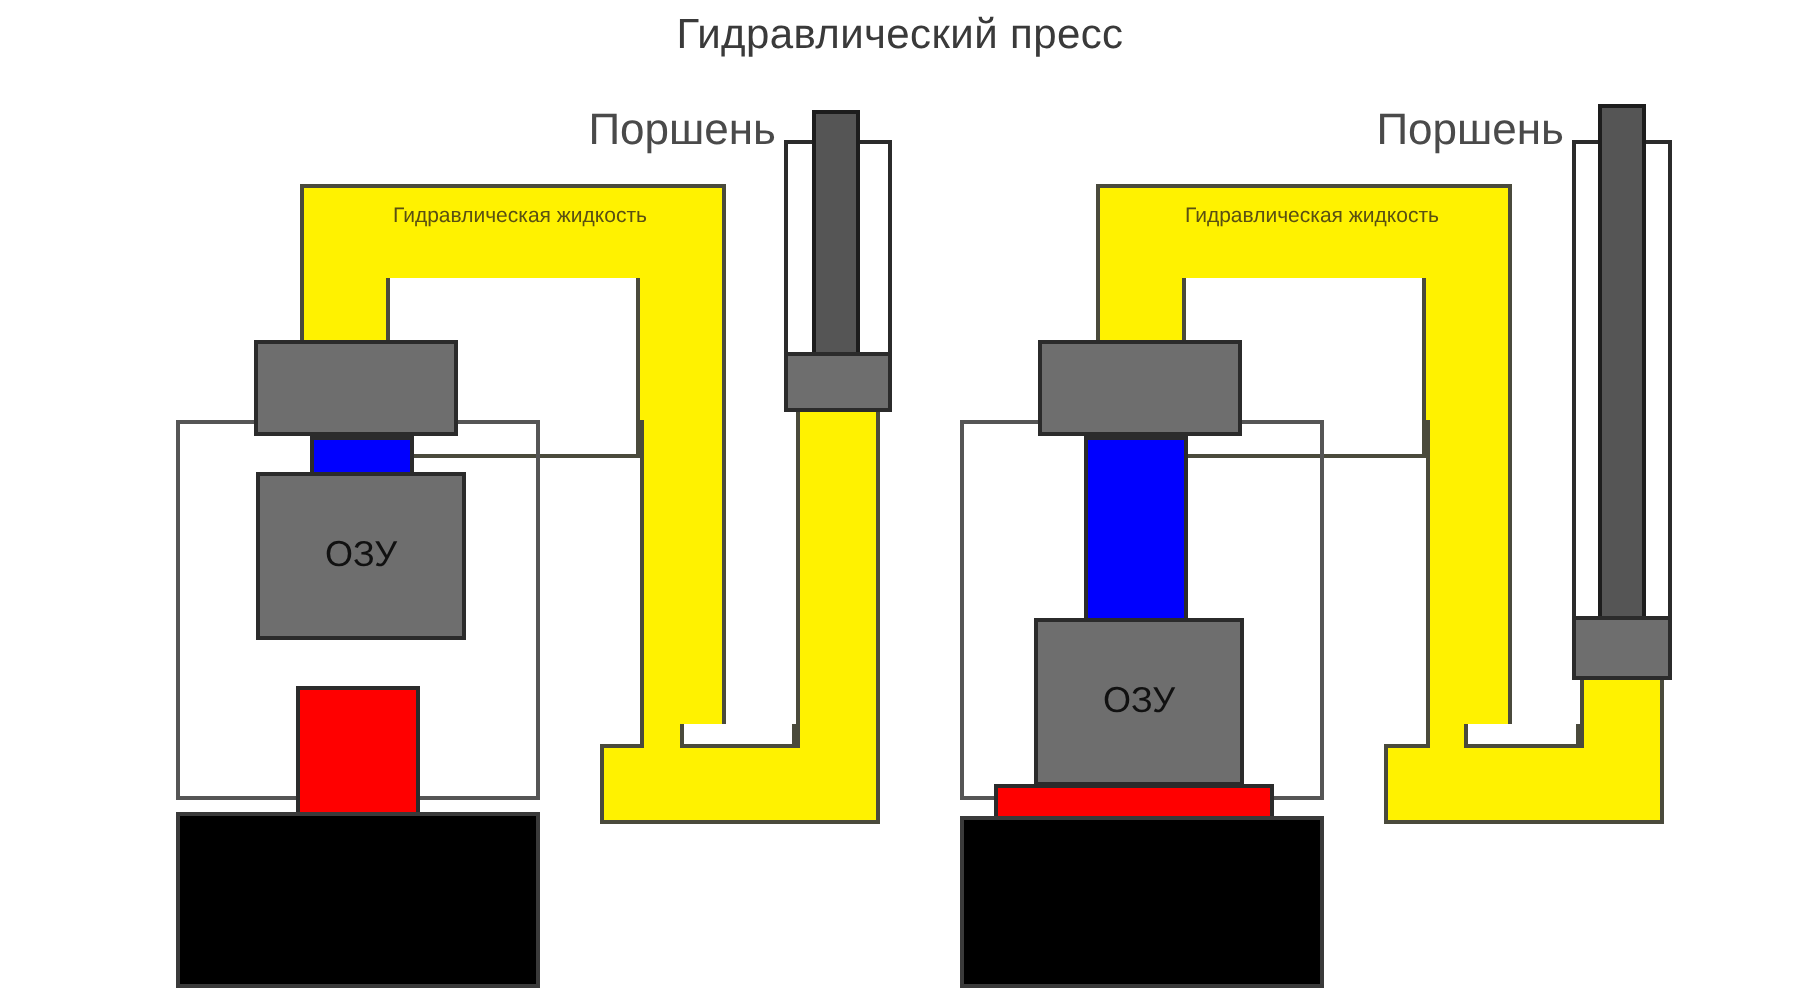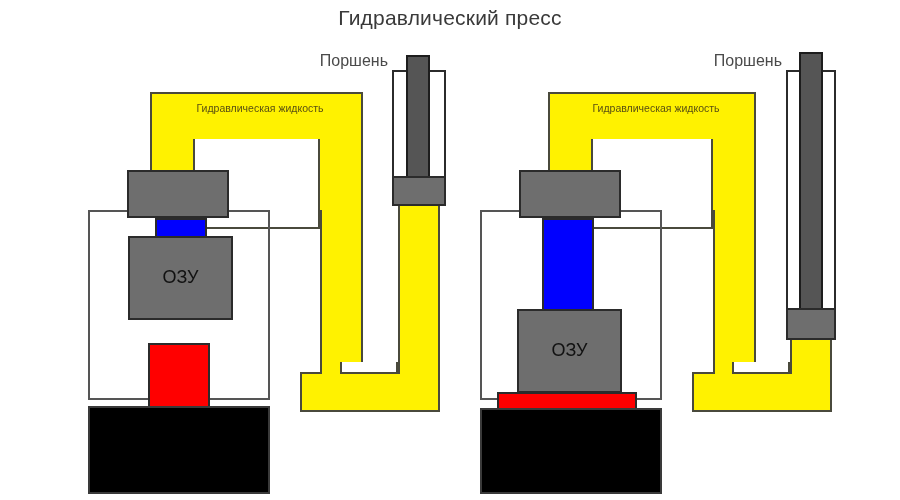--- a/index.html
+++ b/index.html
@@ -28,21 +28,21 @@
     width: 900px;
     text-align: center;
     font-size: 21px;
     color: #3a3a3a;
     letter-spacing: 0.2px;
     white-space: nowrap;
   }
 
   
   .piston-label {
-    font-size: 16px;
+    font-size: 22px;
     color: #4a4a4a;
     white-space: nowrap;
     text-align: right;
   }
   .fluid-label {
     font-size: 10.5px;
     color: #5a5012;
     white-space: nowrap;
     text-align: center;
   }

